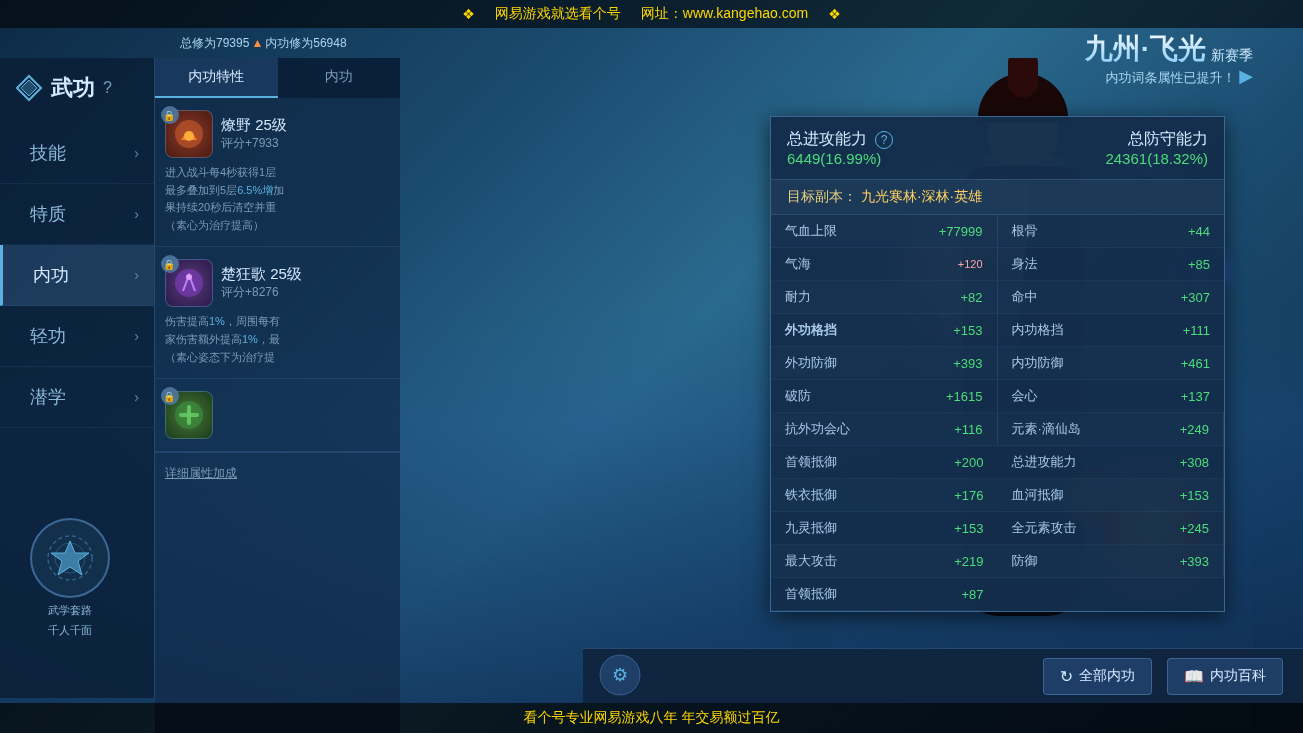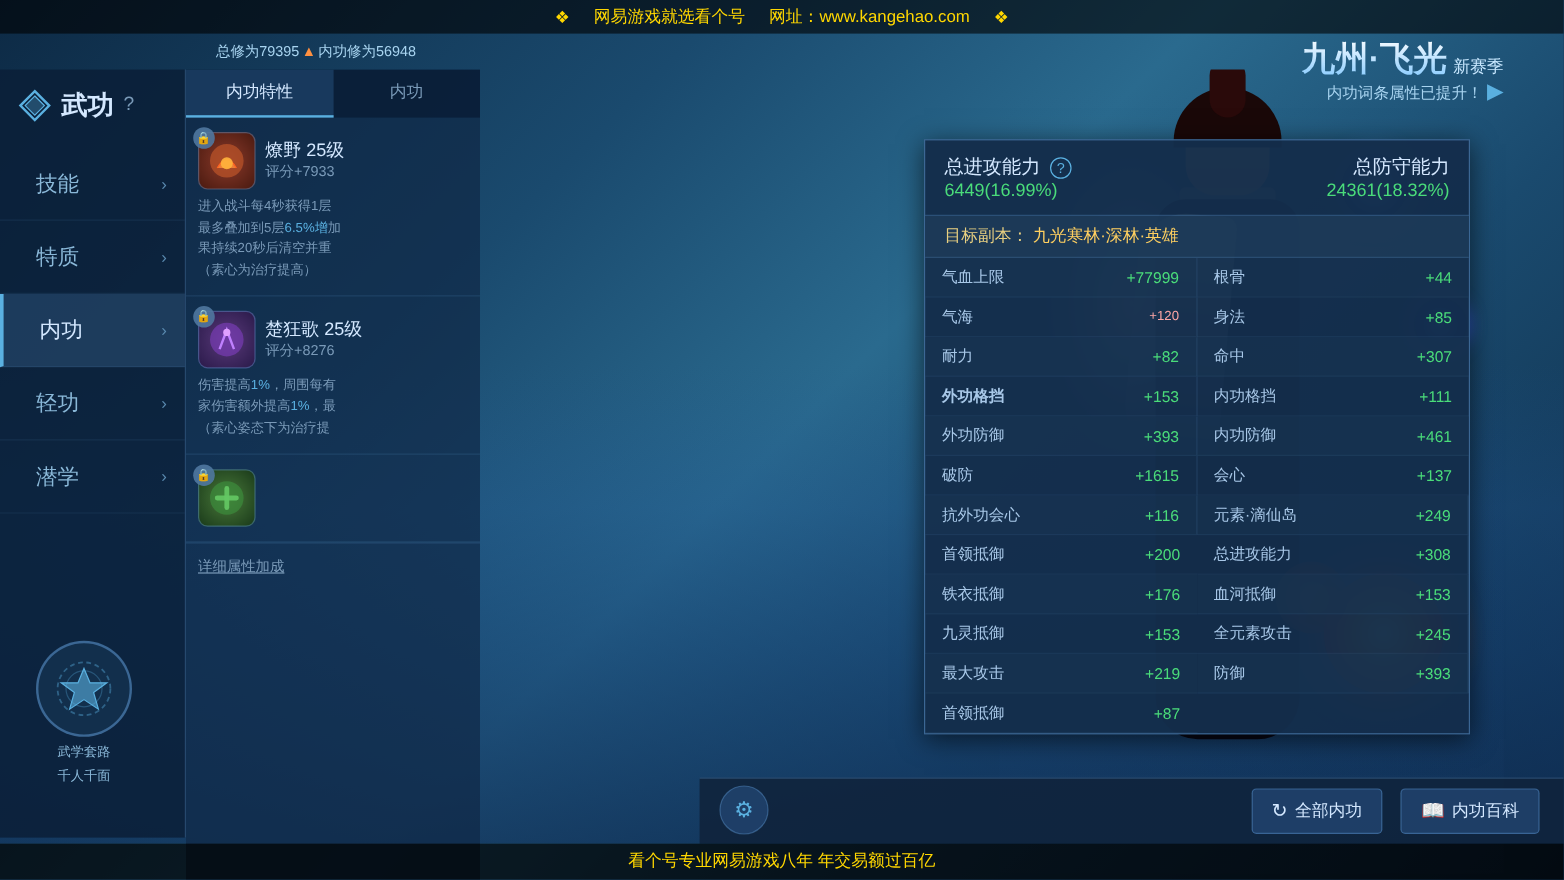--- a/index.html
+++ b/index.html
@@ -565,21 +565,21 @@
     <div class="sidebar-item">
       <span>轻功</span>
       <span class="arrow">›</span>
     </div>
     <div class="sidebar-item">
       <span>潜学</span>
       <span class="arrow">›</span>
     </div>
   </div>
 
-  <div class="bottom-left-badge" style="position:absolute;bottom:44px;left:10px;">
+  <div class="bottom-left-badge" style="position:absolute;bottom:60px;left:10px;">
     <div class="badge-circle">
       <svg width="50" height="50" viewBox="0 0 50 50">
         <circle cx="25" cy="25" r="22" fill="none" stroke="rgba(90,176,224,0.4)" stroke-width="1.5" stroke-dasharray="4,3"></circle>
         <circle cx="25" cy="25" r="15" fill="none" stroke="rgba(90,176,224,0.3)" stroke-width="1"></circle>
         <polygon points="25,8 30,20 44,20 33,28 37,42 25,34 13,42 17,28 6,20 20,20" fill="rgba(90,176,224,0.6)" stroke="#5ab0e0" stroke-width="1"></polygon>
       </svg>
     </div>
     <div class="badge-label">武学套路</div>
     <div class="badge-label">千人千面</div>
   </div>

